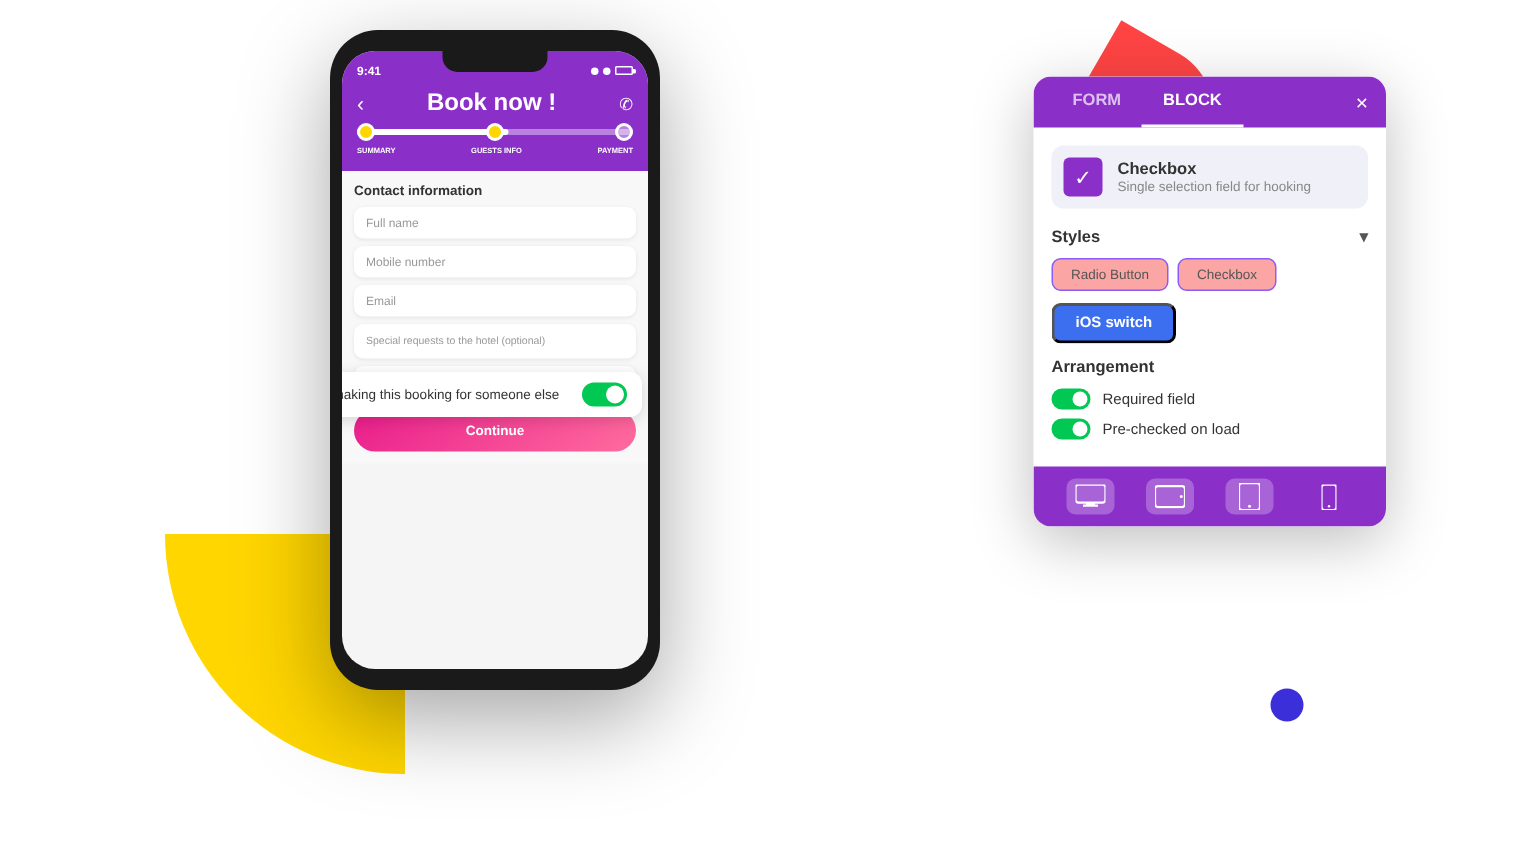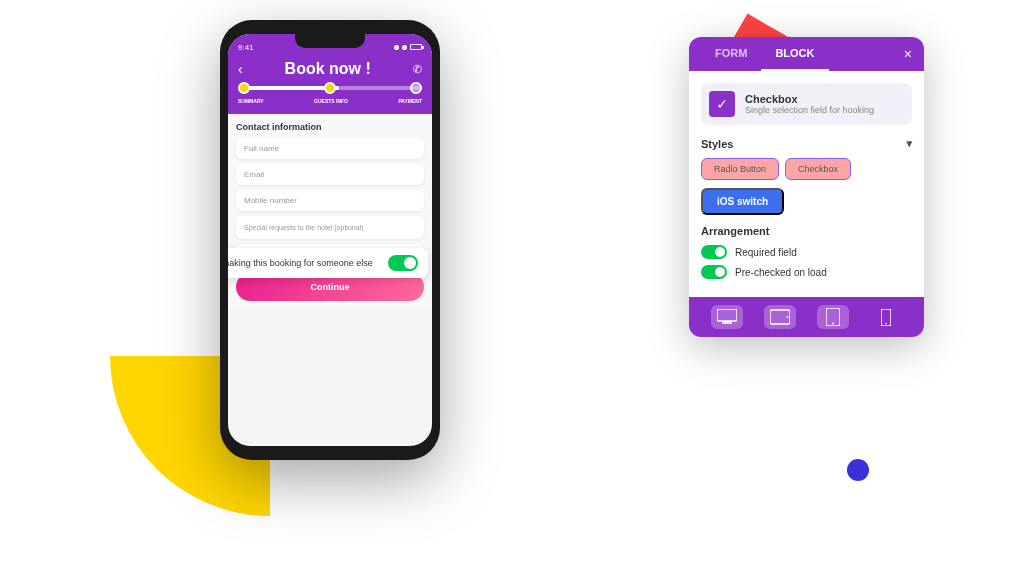--- a/index.html
+++ b/index.html
@@ -95,21 +95,21 @@
       background: #8B2FC9;
       padding: 4px 10px 0;
       display: flex;
       justify-content: space-between;
       align-items: center;
       height: 22px;
     }
     .phone-time {
       font-size: 8px;
       color: #fff;
-      font-weight: 400;
+      font-weight: 700;
     }
     .phone-icons {
       display: flex;
       gap: 3px;
       align-items: center;
     }
     .phone-icon-dot {
       width: 5px;
       height: 5px;
       background: #fff;
@@ -278,21 +278,21 @@
       font-size: 9px;
       color: #fff;
       font-weight: 600;
       margin-top: 6px;
     }
 
     
     .panel {
       position: absolute;
       right: 100px;
-      top: 37px;
+      top: 51px;
       width: 235px;
       background: #fff;
       border-radius: 12px;
       box-shadow: 0 10px 40px rgba(0,0,0,0.25);
       z-index: 5;
       overflow: hidden;
     }
 
     .panel-header {
       background: #8B2FC9;
@@ -489,22 +489,22 @@
         <div class="progress-labels">
           <span class="p-label">SUMMARY</span>
           <span class="p-label">GUESTS INFO</span>
           <span class="p-label">PAYMENT</span>
         </div>
       </div>
 
       <div class="phone-content">
         <div class="section-title">Contact information</div>
         <div class="input-field">Full name</div>
+        <div class="input-field">Mobile number</div>
         <div class="input-field">Email</div>
-        <div class="input-field">Mobile number</div>
 
         <div class="optional-field">Special requests to the hotel (optional)</div>
         <div class="optional-field">Estimated time of arrival (optional)</div>
 
         <div class="continue-btn">Continue</div>
       </div>
 
       <div class="toggle-row-phone">
         <span class="toggle-label-text">i'm making this booking for someone else</span>
         <div class="toggle-switch">

